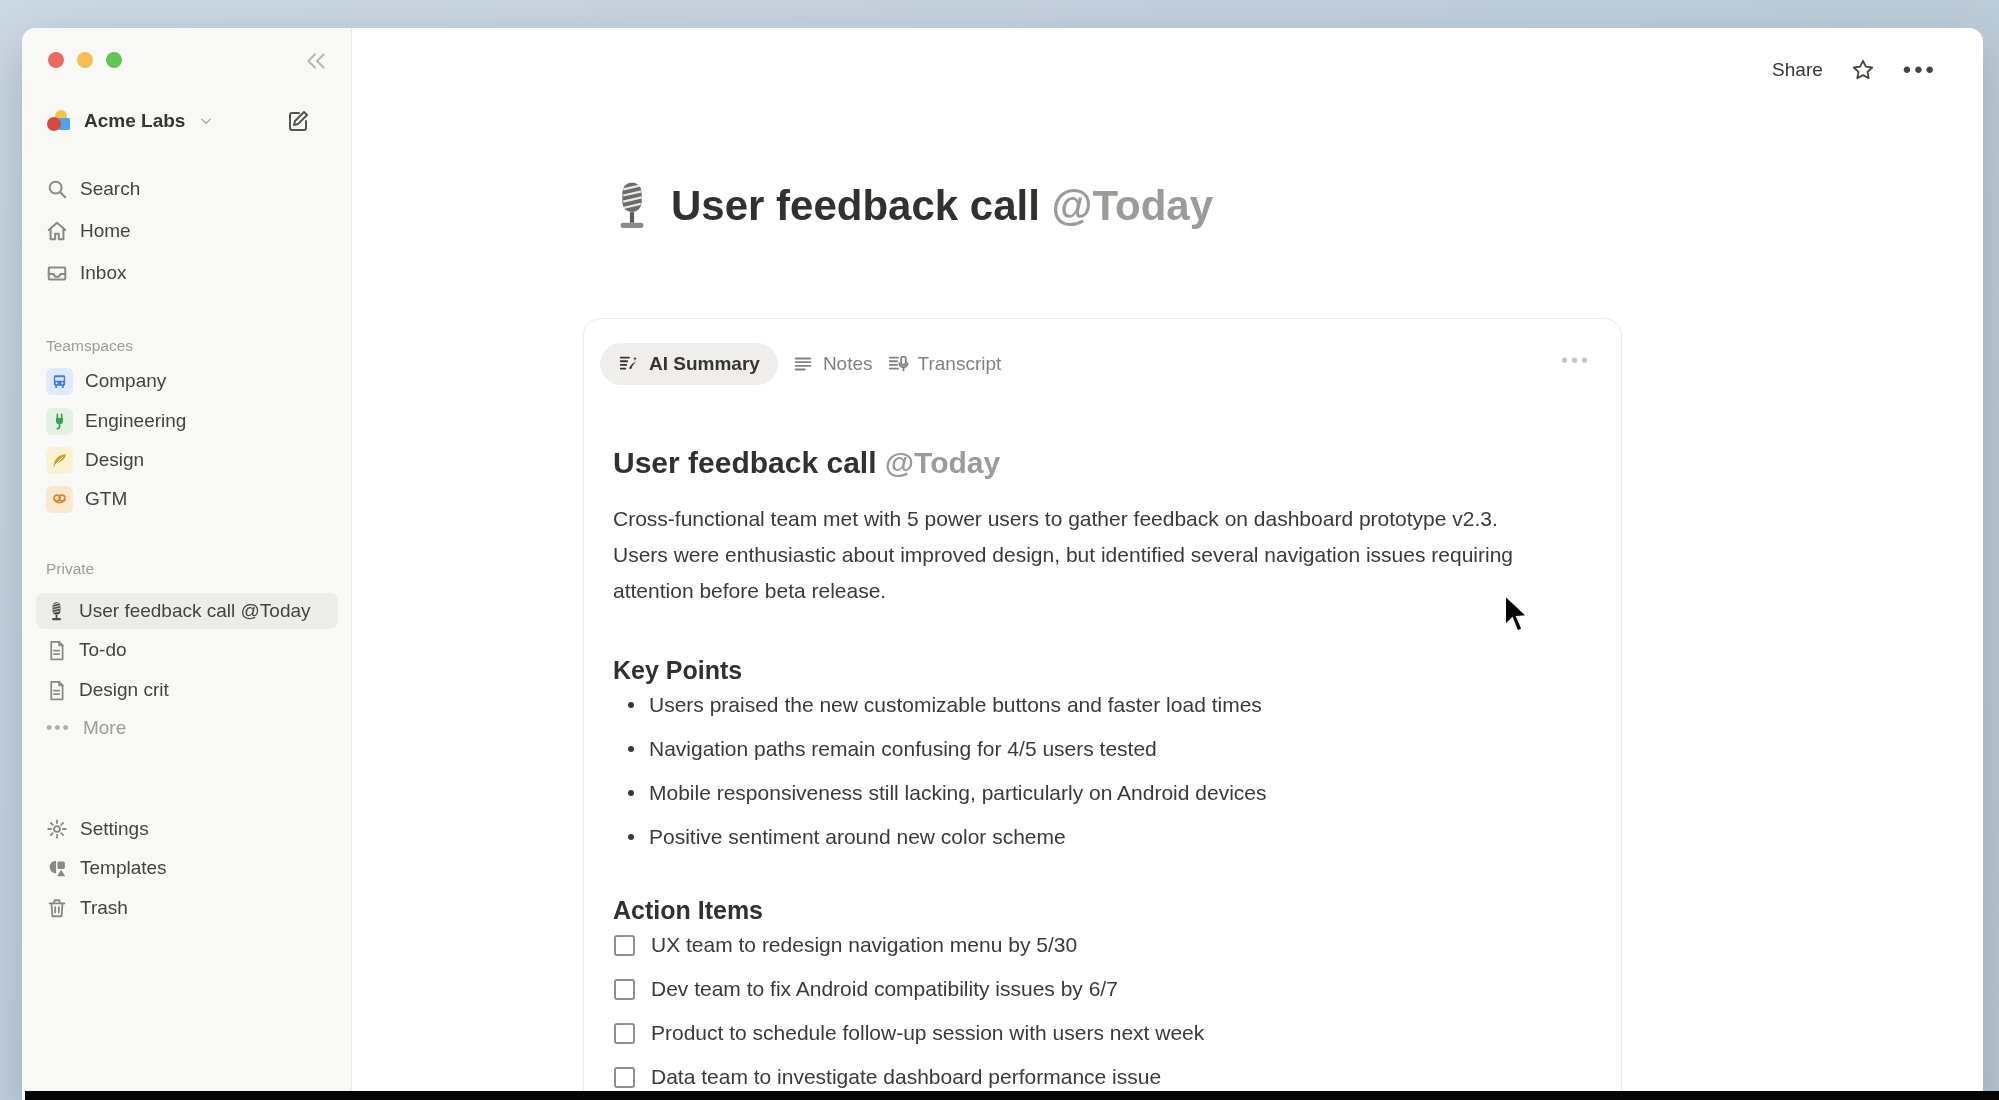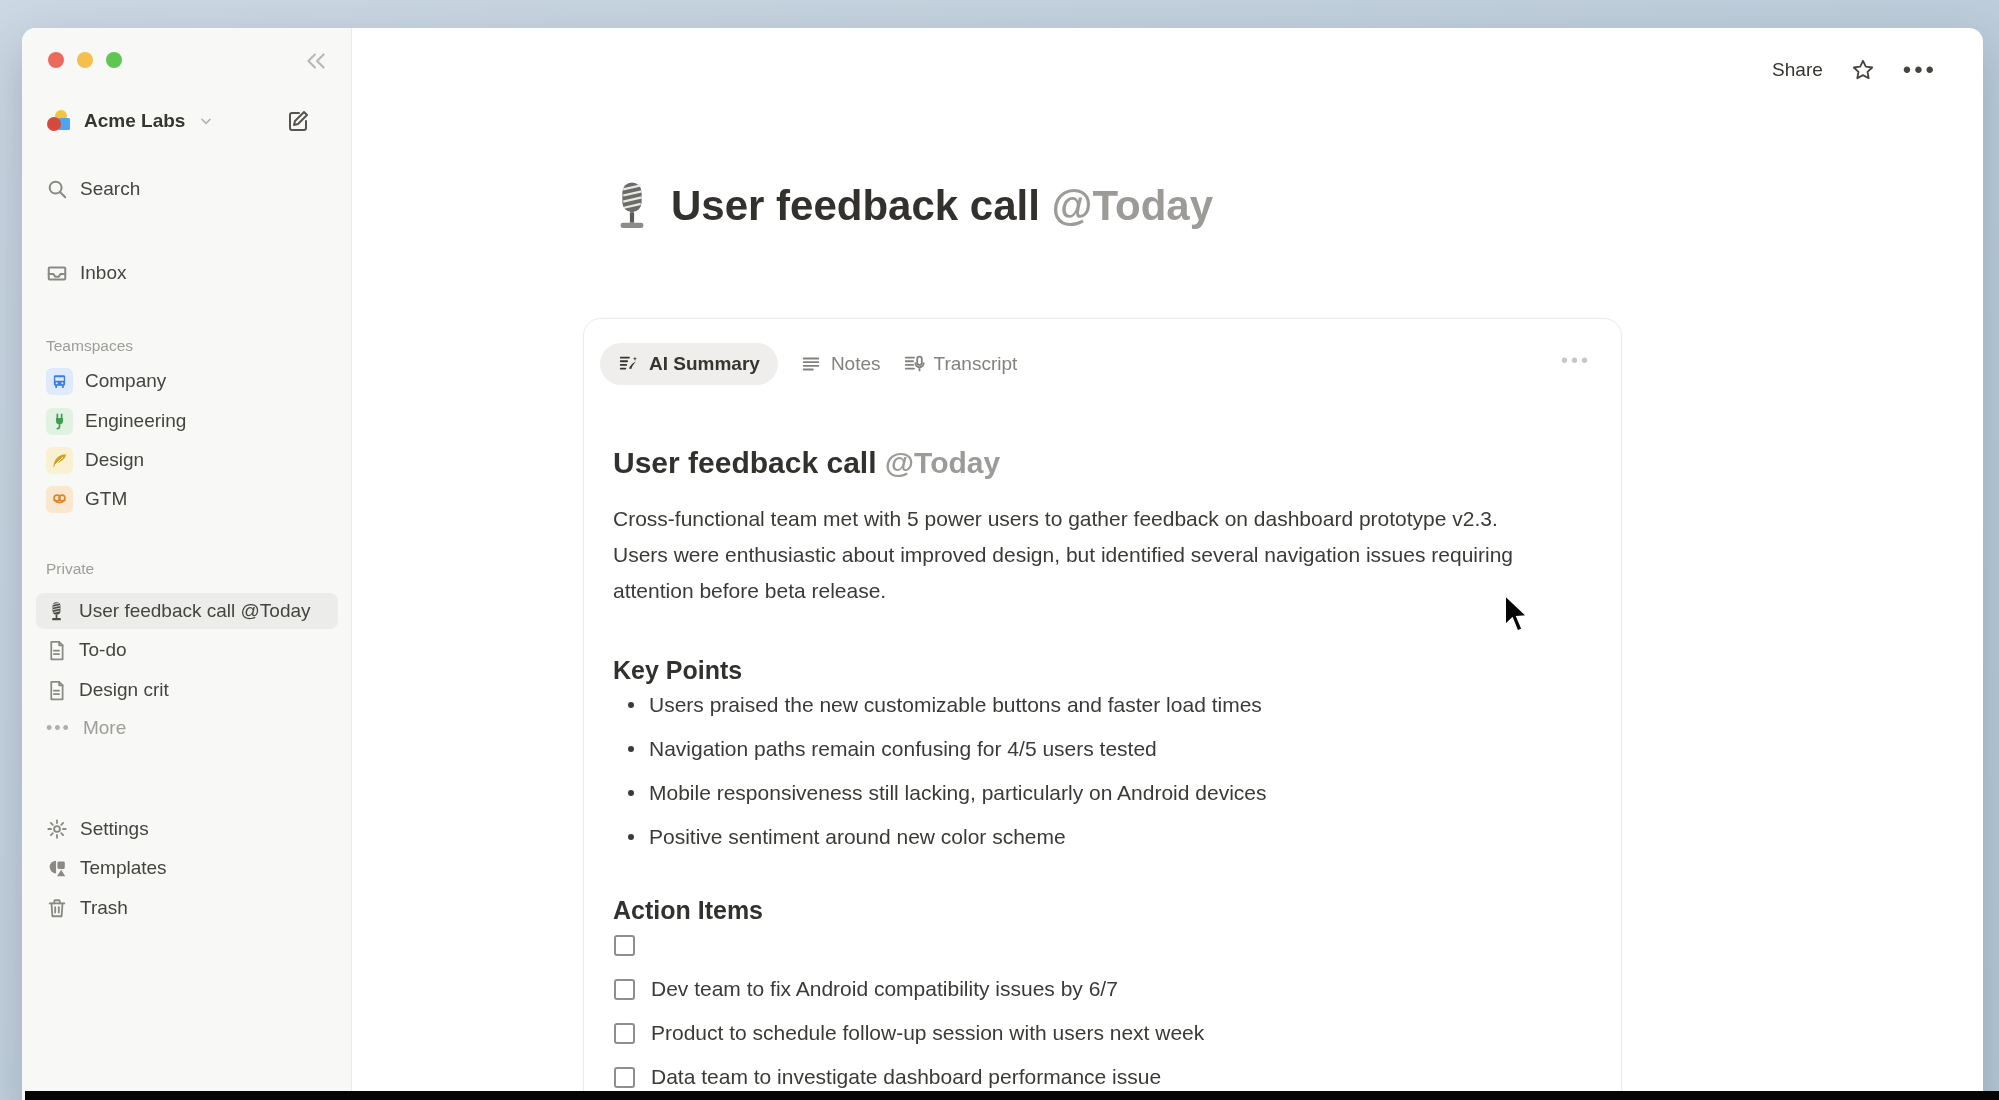--- a/index.html
+++ b/index.html
@@ -51,21 +51,21 @@
   .titlerow {
     position:absolute; left:589px; top:150px; display:flex; align-items:center; gap:18px;
   }
   .pagetitle { font-size:42px; font-weight:700; color:#32312d; line-height:56px; white-space:nowrap; }
   .mention { color:#9c9b97; }
   .card {
     position:absolute; left:561px; top:290px; width:1039px; height:810px;
     background:#fff; border:1px solid #ebebe9; border-radius:18px;
     box-shadow:0 1px 3px rgba(0,0,0,.03);
   }
-  .tabs { position:absolute; left:16px; top:24px; display:flex; align-items:center; gap:22px; height:42px; }
+  .tabs { position:absolute; left:16px; top:24px; display:flex; align-items:center; gap:14px; height:42px; }
   .tab { display:flex; align-items:center; gap:9px; font-size:19px; color:#82817c; cursor:pointer; white-space:nowrap; }
   .tab.active {
     background:#efeeec; border-radius:21px; height:42px; padding:0 18px;
     color:#36352f; font-weight:600;
   }
   .card-dots { position:absolute; right:30px; top:30px; color:#c7c6c3; letter-spacing:3px; font-size:20px; cursor:pointer;}
   .cbody { position:absolute; left:29px; top:0; width:940px; }
   .cheading { position:absolute; top:124px; font-size:30px; font-weight:700; color:#32312d; line-height:40px; white-space:nowrap;}
   .csummary { position:absolute; top:182px; width:920px; font-size:21px; line-height:36px; color:#3b3a36; }
   .h2 { position:absolute; font-size:25px; font-weight:700; color:#32312d; line-height:34px;margin-top:19px; }
@@ -124,20 +124,29 @@
     <div class="srow" style="top:143px">
       <span class="gicon">
         <svg class="icn" width="22" height="22" viewBox="0 0 24 24" fill="none" stroke="currentColor" stroke-width="2.2" stroke-linecap="round">
             <circle cx="10.5" cy="10.5" r="6.5"></circle>
             <path d="M15.5 15.5 L21 21"></path>
           </svg>
       </span>
       <span>Search</span>
     </div>
 
+    <div class="srow" style="top:185px">
+      <span class="gicon">
+        <svg class="icn" width="22" height="22" viewBox="0 0 24 24" fill="none" stroke="currentColor" stroke-width="2.2" stroke-linecap="round" stroke-linejoin="round">
+            <path d="M3 11 L12 3 L21 11"></path>
+            <path d="M5 9.5 V21 h5 v-6 h4 v6 h5 V9.5"></path>
+          </svg>
+      </span>
+      <span>Home</span>
+    </div>
 
     <div class="srow" style="top:227px">
       <span class="gicon">
         <svg class="icn" width="22" height="22" viewBox="0 0 24 24" fill="none" stroke="currentColor" stroke-width="2.2" stroke-linecap="round" stroke-linejoin="round">
             <path d="M3 13 h5 l2 3 h4 l2 -3 h5"></path>
             <path d="M4 6 h16 a1 1 0 0 1 1 1 v11 a1 1 0 0 1 -1 1 H4 a1 1 0 0 1 -1 -1 V7 a1 1 0 0 1 1 -1 Z"></path>
           </svg>
       </span>
       <span>Inbox</span>
     </div>
@@ -344,20 +353,21 @@
             <span class="dot"></span>
             <span>Positive sentiment around new color scheme</span>
           </div>
       </div>
 
       <div class="h2" style="top:555px">Action Items</div>
 
       <div class="tlist">
         <div class="li">
             <span class="cb"></span>
+            <span>UX team to redesign navigation menu by 5/30</span>
           </div>
         <div class="li">
             <span class="cb"></span>
             <span>Dev team to fix Android compatibility issues by 6/7</span>
           </div>
         <div class="li">
             <span class="cb"></span>
             <span>Product to schedule follow-up session with users next week</span>
           </div>
         <div class="li">

